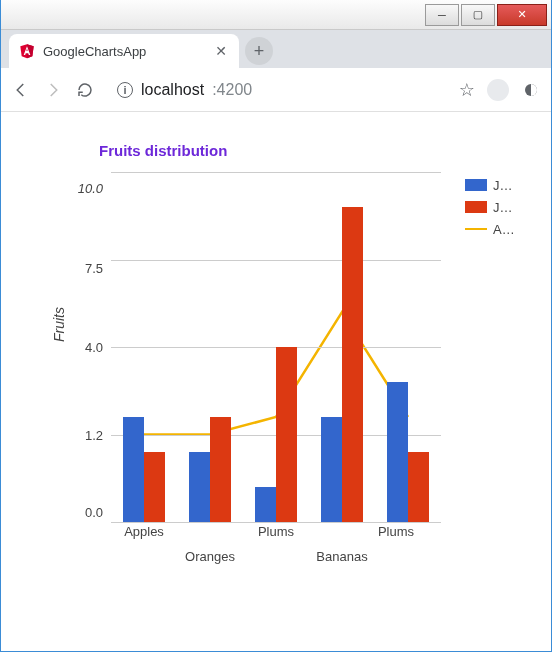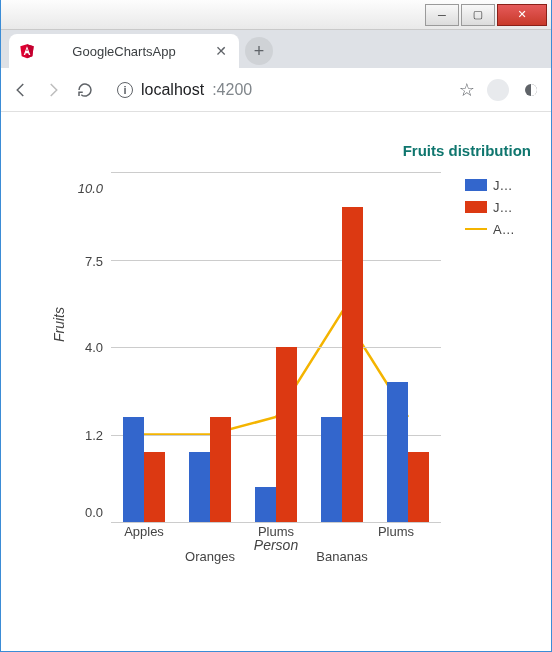--- a/index.html
+++ b/index.html
@@ -8,40 +8,40 @@
   
   .window { width: 552px; height: 652px; background: #fff; border: 1px solid #3b8cd6; border-top: none; position: relative; }
   .titlebar { height: 30px; background: linear-gradient(#fdfdfd,#e9e9e9); border-bottom: 1px solid #c9c9c9; display: flex; justify-content: flex-end; align-items: center; padding-right: 4px; gap: 2px; }
   .win-btn { width: 34px; height: 22px; border: 1px solid #9a9a9a; background: linear-gradient(#f8f8f8,#dcdcdc); display: flex; align-items: center; justify-content: center; font-size: 11px; color: #333; }
   .win-close { width: 50px; background: linear-gradient(#e55a5a,#c83a2a); color: #fff; border-color: #8a2018; }
 
   
   .tabbar { height: 38px; background: #dee1e6; display: flex; align-items: flex-end; padding-left: 8px; gap: 6px; }
   .tab { height: 34px; width: 230px; background: #fff; border-radius: 8px 8px 0 0; display: flex; align-items: center; padding: 0 10px; gap: 8px; font-size: 13px; color: #3c4043; position: relative; }
   .tab-favicon { width: 16px; height: 16px; display: flex; align-items: center; justify-content: center; }
-  .tab-title { flex: 1; white-space: nowrap; overflow: hidden; text-overflow: ellipsis; text-align: center; }
+  .tab-title { flex: 1; white-space: nowrap; overflow: hidden; text-overflow: ellipsis; }
   .tab-close { width: 16px; height: 16px; color: #5f6368; display: flex; align-items: center; justify-content: center; font-size: 14px; }
   .newtab { width: 28px; height: 28px; border-radius: 50%; background: #cfd2d6; display: flex; align-items: center; justify-content: center; color: #5f6368; font-size: 18px; margin-bottom: 3px; }
 
   
   .addrbar { height: 44px; background: #fff; border-bottom: 1px solid #e0e0e0; display: flex; align-items: center; padding: 0 10px; gap: 12px; }
   .nav-icn { width: 20px; height: 20px; color: #5f6368; display: flex; align-items: center; justify-content: center; }
   .nav-icn.dis { color: #bdbdbd; }
   .url-box { flex: 1; display: flex; align-items: center; gap: 8px; height: 30px; padding: 0 10px; border-radius: 15px; }
   .url-info { width: 16px; height: 16px; border: 1.5px solid #5f6368; border-radius: 50%; color: #5f6368; font-size: 11px; display: flex; align-items: center; justify-content: center; font-weight: bold; }
   .url-text { font-size: 16px; color: #202124; }
   .url-port { color: #80868b; }
   .star { color: #5f6368; font-size: 18px; }
   .avatar { width: 22px; height: 22px; background: #e8eaed; border-radius: 50%; }
   .menu-ic { color: #5f6368; }
 
   
   .content { padding: 30px 20px 0 20px; }
   .chart-wrap { position: relative; width: 510px; height: 460px; }
-  .chart-title { font-weight: bold; font-size: 15px; color: #0f766e; margin-left: 78px; margin-bottom: 8px; text-align: right; }
+  .chart-title { font-weight: bold; font-size: 15px; color: #6d28d9; margin-left: 78px; margin-bottom: 8px; }
   .plot { position: absolute; left: 90px; top: 30px; width: 330px; height: 350px; }
   .grid-line { position: absolute; left: 0; width: 100%; height: 1px; background: #ccc; }
   .ytick { position: absolute; right: 100%; margin-right: 8px; font-size: 13px; color: #444; transform: translateY(-50%); }
   .xtick { position: absolute; top: 100%; font-size: 13px; color: #444; transform: translateX(-50%); white-space: nowrap; }
   .xtick.stagger { margin-top: 27px; }
   .xtick.norm { margin-top: 2px; text-align: center; }
   .bar { position: absolute; bottom: 0; }
   .ylabel { position: absolute; left: 30px; top: 200px; transform: rotate(-90deg); transform-origin: left top; font-style: italic; font-size: 14px; color: #444; }
   .xlabel { position: absolute; left: 0; right: 0; top: 395px; text-align: center; font-style: italic; font-size: 14px; color: #444; width: 330px; margin-left: 90px; }
   .legend { position: absolute; right: 6px; top: 34px; font-size: 13px; color: #444; width: 60px; }
@@ -117,41 +117,40 @@
         <svg class="overlay" id="line-overlay" viewBox="0 0 330 350">
             <polyline points="33,262.5 99,262.5 165,245 231,140 297,245" fill="none" stroke="#f4b400" stroke-width="2.5"></polyline>
           </svg>
       <div class="grid-line" style="top: 350px;"></div>
           <div class="ytick" style="top: 340px;">0.0</div>
           <div class="grid-line" style="top: 262.5px;"></div>
           <div class="ytick" style="top: 262.5px;">1.2</div>
           <div class="grid-line" style="top: 175px;"></div>
           <div class="ytick" style="top: 175px;">4.0</div>
           <div class="grid-line" style="top: 87.5px;"></div>
-          <div class="ytick" style="top: 89px;">7.5</div>
+          <div class="ytick" style="top: 96px;">7.5</div>
           <div class="grid-line" style="top: 0px;"></div>
           <div class="ytick" style="top: 16px; font-style: italic;">10.0</div>
           <div class="bar" style="left: 11.88px; width: 21.12px; height: 105px; background: rgb(51, 102, 204);"></div>
           <div class="bar" style="left: 33px; width: 21.12px; height: 70px; background: rgb(220, 57, 18);"></div>
           <div class="xtick norm" style="left: 33px;">Apples</div>
           <div class="bar" style="left: 77.88px; width: 21.12px; height: 70px; background: rgb(51, 102, 204);"></div>
           <div class="bar" style="left: 99px; width: 21.12px; height: 105px; background: rgb(220, 57, 18);"></div>
           <div class="xtick stagger" style="left: 99px;">Oranges</div>
           <div class="bar" style="left: 143.88px; width: 21.12px; height: 35px; background: rgb(51, 102, 204);"></div>
           <div class="bar" style="left: 165px; width: 21.12px; height: 175px; background: rgb(220, 57, 18);"></div>
           <div class="xtick norm" style="left: 165px;">Plums</div>
           <div class="bar" style="left: 209.88px; width: 21.12px; height: 105px; background: rgb(51, 102, 204);"></div>
           <div class="bar" style="left: 231px; width: 21.12px; height: 315px; background: rgb(220, 57, 18);"></div>
           <div class="xtick stagger" style="left: 231px;">Bananas</div>
           <div class="bar" style="left: 275.88px; width: 21.12px; height: 140px; background: rgb(51, 102, 204);"></div>
           <div class="bar" style="left: 297px; width: 21.12px; height: 70px; background: rgb(220, 57, 18);"></div>
           <div class="xtick norm" style="left: 285px;">Plums</div>
         </div>
 
-      <div class="xlabel">Person</div>
 
       <div class="legend">
         <div class="legend-row">
           <span class="leg-swatch" id="leg0" style="background: rgb(51, 102, 204);"></span>
           <span class="leg-label">J…</span>
         </div>
         <div class="legend-row">
           <span class="leg-swatch" id="leg1" style="background: rgb(220, 57, 18);"></span>
           <span class="leg-label">J…</span>
         </div>

